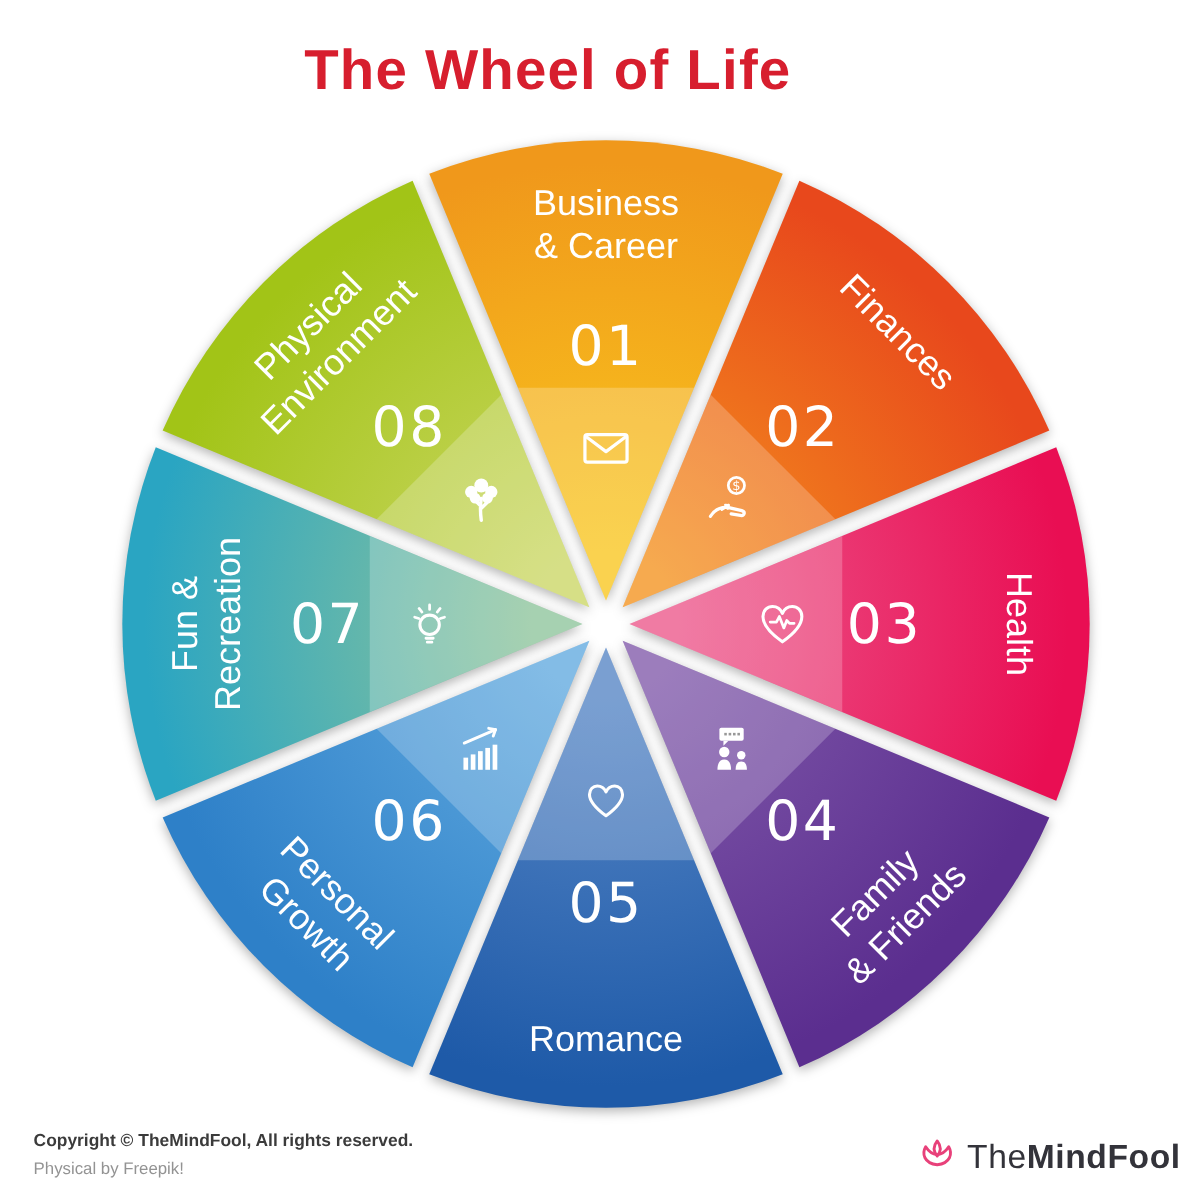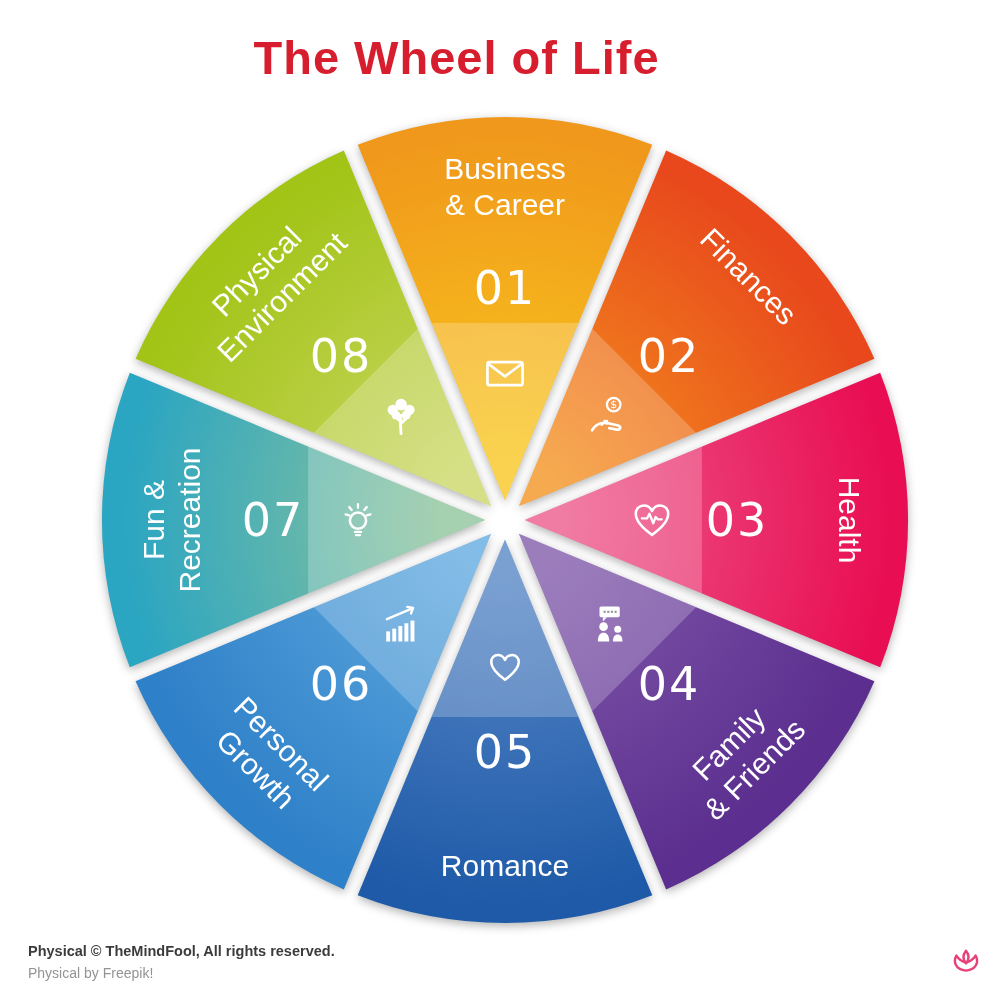--- a/index.html
+++ b/index.html
@@ -147,25 +147,26 @@
           <circle cx="12.2" cy="15.3" r="3.3"></circle>
           <circle cx="19.8" cy="15.3" r="3.3"></circle>
         </g>
         <path d="M16 29 C15.3 24 15.3 20 16 15.5 M16 20.5 L12 16.5 M16 21.5 L19.6 18" fill="none" stroke="#fff" stroke-width="2.1" stroke-linecap="round"></path>
       </g>
       <text class="seg-num" x="340.95" y="371.95" text-anchor="middle">08</text>
       <text class="seg-label" transform="translate(268.83,283.83) rotate(-45)" text-anchor="middle"><tspan x="0" y="-7">Physical</tspan><tspan x="0" y="29">Environment</tspan></text>
     </svg>
 
   <div class="footer-left">
-    <div class="copy-line">Physical © TheMindFool, All rights reserved.</div>
+    <div class="copy-line">Copyright © TheMindFool, All rights reserved.</div>
     <div class="designed-line">Physical by Freepik!</div>
   </div>
 
   <div class="footer-right">
     <svg class="tulip-svg" viewBox="0 0 24 24">
       <path class="tulip-stroke" d="M12 3.2 C9.8 6 9.8 9 12 11.6 C14.2 9 14.2 6 12 3.2 Z" fill="none" stroke="#E8417A" stroke-width="1.6" stroke-linejoin="round"></path>
       <path class="tulip-stroke" d="M5.6 6.4 C3.4 10.2 4.6 15.6 12 16.4 C19.4 15.6 20.6 10.2 18.4 6.4
                C16.6 9.2 14.4 10.6 12 10.9 C9.6 10.6 7.4 9.2 5.6 6.4 Z" fill="none" stroke="#E8417A" stroke-width="1.6" stroke-linejoin="round"></path>
     </svg>
+    <span class="brand" style="color: rgb(51, 51, 58);"><span class="brand-the">The</span><span class="brand-rest">MindFool</span></span>
   </div>
 
 </div>
 
 </body></html>

